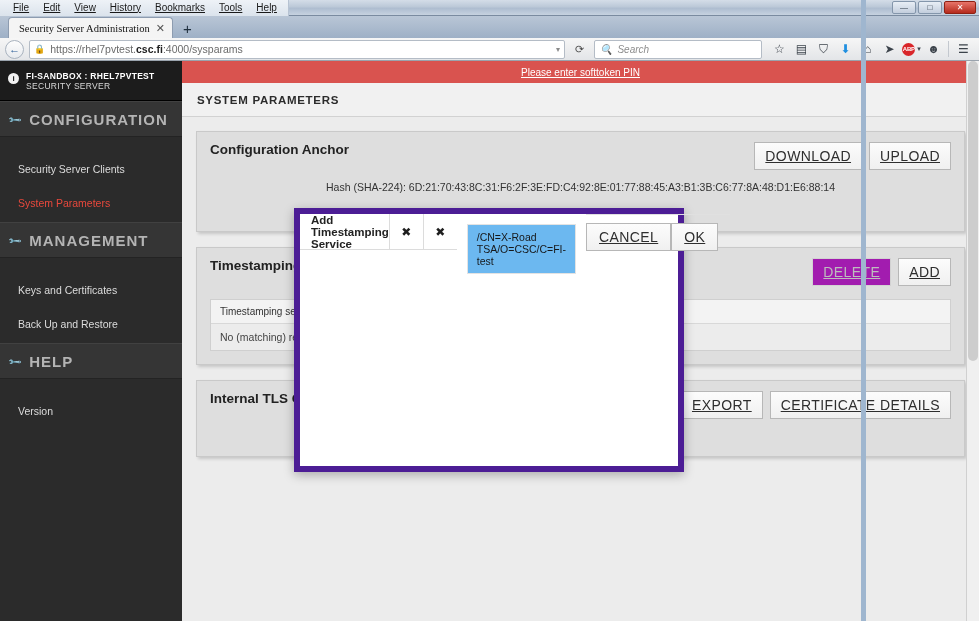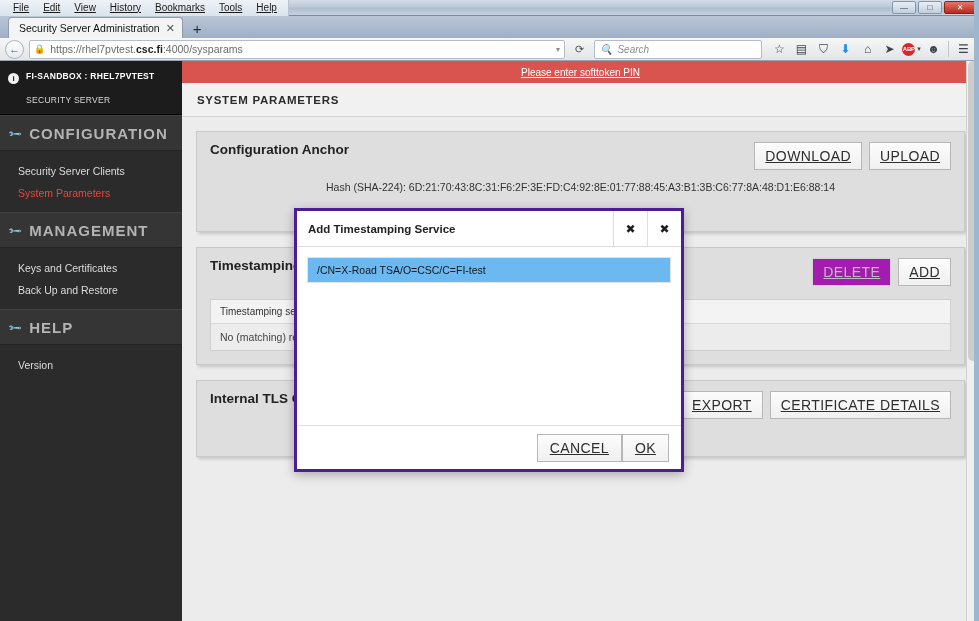--- a/index.html
+++ b/index.html
@@ -2,21 +2,21 @@
 <html><head>
 <meta charset="utf-8">
 <style>
   * { box-sizing: border-box; margin: 0; padding: 0; }
   html, body {
     width: 979px; height: 621px;
     font-family: "Liberation Sans", sans-serif;
     overflow: hidden;
     background: #000;
   }
-  #app { position: relative; width: 979px; height: 621px; }
+  #app { position: relative; width: 866px; height: 621px; }
 
   
   .titlebar {
     position: absolute; top: 0; left: 0; width: 979px; height: 16px;
     background: linear-gradient(to bottom, #d4dde8 0%, #bcc9d8 45%, #aebdd0 55%, #c6d2e0 100%);
     border-bottom: 1px solid #7a8ba0;
     display: flex; align-items: center;
   }
   .menubar {
     display: flex; align-items: center; height: 16px;
@@ -52,20 +52,21 @@
     background: linear-gradient(to bottom,#b9c6d6,#9eb0c6);
     display: flex; align-items: flex-end; padding-left: 8px;
   }
   .tab {
     height: 21px; background: #f4f4f4;
     border: 1px solid #8d9cb0; border-bottom: none;
     border-radius: 4px 4px 0 0;
     display: flex; align-items: center; gap: 6px;
     padding: 0 7px 0 10px; font-size: 10.5px; color: #111;
     max-width: 250px;
+    font-family: Liberation Serif, serif;
   }
   .tab .tab-close { color: #555; font-size: 11px; }
   .newtab {
     font-size: 15px; color: #20303f; margin-left: 10px; margin-bottom: 2px;
     line-height: 1;
   }
 
   
   .navbar {
     position: absolute; top: 38px; left: 0; width: 979px; height: 23px;
@@ -130,34 +131,34 @@
     display: flex; align-items: flex-start; gap: 7px;
     border-bottom: 1px solid #000;
   }
   .sb-logo {
     width: 11px; height: 11px; border-radius: 50%;
     background: #f2f2f2; color: #1c1c1c;
     font-size: 8px; font-weight: 700; line-height: 11px;
     text-align: center; flex: none; margin-top: 2px;
   }
   .sb-title1 { font-size: 8.5px; font-weight: 700; color: #fff; letter-spacing: 0.3px; }
-  .sb-title2 { font-size: 8.5px; color: #d8d8d8; letter-spacing: 0.3px; margin-top: 14px; }
+  .sb-title2 { font-size: 8.5px; color: #d8d8d8; letter-spacing: 0.3px; }
   .sb-group {
     display: flex; align-items: center; gap: 8px;
     padding: 9px 8px 8px 10px; background: #353535;
     border-top: 1px solid #414141; border-bottom: 1px solid #232323;
   }
   .wrench { color: #8d8d8d; font-size: 9px; transform: rotate(-45deg); }
   .sb-group-label {
     font-size: 15px; color: #b4b4b4; letter-spacing: 1px; font-weight: 600;
   }
   .sb-links { padding: 9px 0 8px 0; }
   .sb-link {
     display: block; font-size: 10.5px; color: #dcdcdc;
-    padding: 5px 10px 5px 18px; text-decoration: none;
+    padding: 5px 10px 5px 18px; text-decoration: none; margin-top: 12px;
   }
   .sb-link.active { color: #e8483c; }
 
   
   .main {
     position: absolute; top: 0; left: 182px; width: 797px; height: 560px;
     background: #ececec;
   }
   .alertbar {
     height: 22px; background: #d9534f;
@@ -218,23 +219,23 @@
   .tbl-head {
     background: #f3f3f3; border-bottom: 1px solid #d8d8d8;
     font-size: 10px; color: #333; padding: 6px 9px;
   }
   .tbl-row { font-size: 10.5px; color: #444; padding: 7px 9px; background:#ececec; }
 
   
   .modal {
     position: absolute; left: 112px; top: 147px;
     width: 390px; height: 264px;
-    background: #fff; border: 3px solid #4c1d95;
+    background: #fff; border: 6px solid #4c1d95;
     box-shadow: 0 3px 10px rgba(0,0,0,.28);
-    display: flex; flex-direction: column;
+    display: flex; 
   }
   .modal-head {
     height: 36px; border-bottom: 1px solid #dcdcdc;
     display: flex; align-items: stretch;
   }
   .modal-title {
     flex: 1; display: flex; align-items: center; padding-left: 11px;
     font-size: 11.5px; font-weight: 700; color: #222;
   }
   .modal-x {

